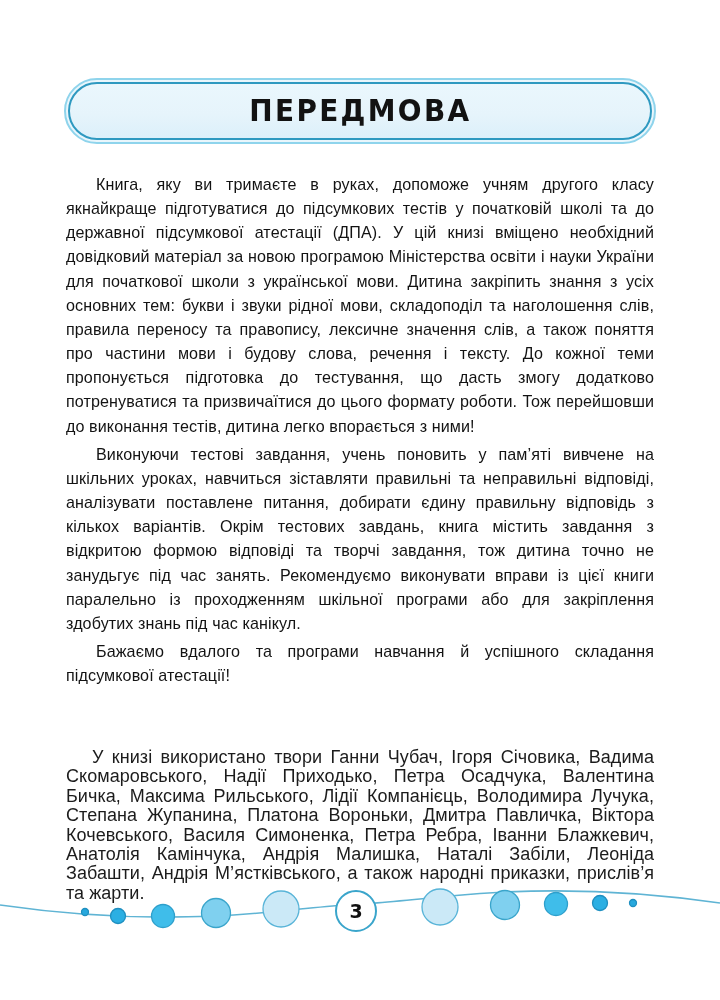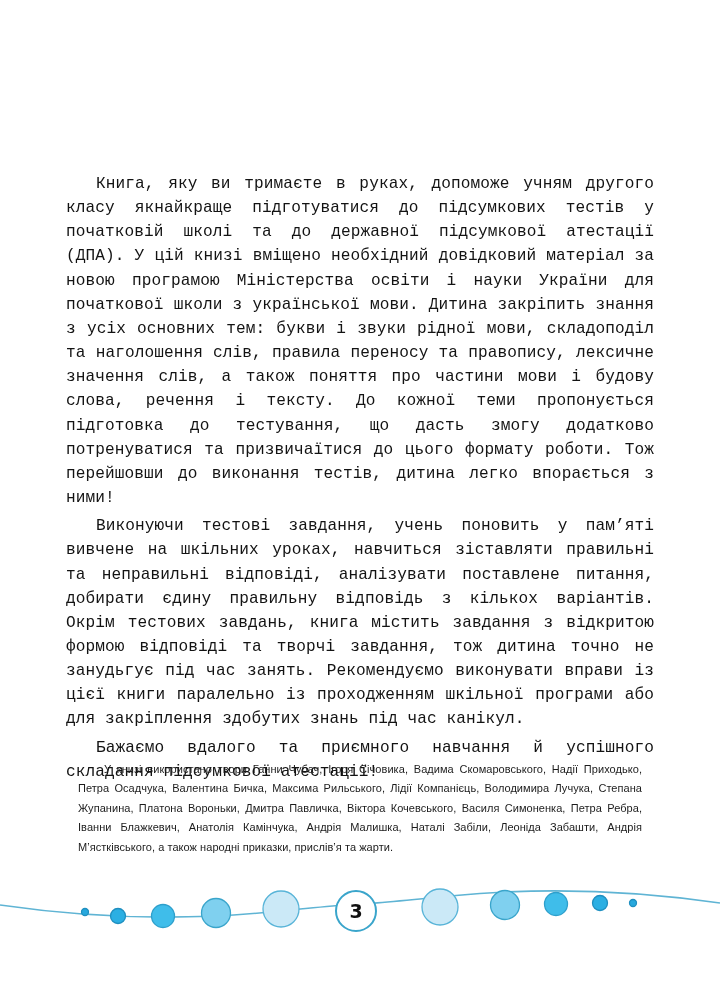--- a/index.html
+++ b/index.html
@@ -67,21 +67,20 @@
     transform: scaleX(0.93);
     white-space: nowrap;
   }
 
   
   .content {
     position: absolute;
     left: 66px;
     top: 172px;
     width: 588px;
-    font-family: Liberation Mono, monospace;
   }
   p.body-par {
     margin: 0;
     text-align: justify;
     text-justify: inter-word;
     text-indent: 30px;
     font-size: 16.1px;
     line-height: 24.15px;
     letter-spacing: 0.1px;
     color: #131313;
@@ -91,25 +90,25 @@
   p.body-par + p.body-par { margin-top: 4px; }
 
   
   .footnote {
     position: absolute;
     left: 66px;
     top: 748px;
     width: 588px;
   }
   p.footnote-par {
-    margin: 12px;
+    margin: 0;
     text-align: justify;
     text-justify: inter-word;
     text-indent: 26px;
-    font-size: 11px;
+    font-size: 18px;
     line-height: 19.4px;
     letter-spacing: 0.05px;
     color: #1c1c1c;
   }
 
   
   .footer-wave {
     position: absolute;
     left: 0;
     top: 862px;
@@ -136,25 +135,31 @@
     font-size: 19px;
     color: #111111;
     letter-spacing: 0;
   }
 </style>
 </head>
 <body style="background: rgb(255, 255, 255);">
 
 <div class="page">
 
+  <div class="title-banner-wrap">
+    <div class="title-banner-outer" style="border-color: rgb(143, 212, 236); background: rgb(233, 246, 252);"></div>
+    <div class="title-banner-inner" style="border-color: rgb(46, 153, 192);">
+      <span class="title-text" style="color: rgb(18, 18, 18);">ПЕРЕДМОВА</span>
+    </div>
+  </div>
 
   <div class="content">
     <p class="body-par">Книга, яку ви тримаєте в руках, допоможе учням другого класу якнайкраще підготуватися до підсумкових тестів у початковій школі та до державної підсумкової атестації (ДПА). У цій книзі вміщено необхідний довідковий матеріал за новою програмою Міністерства освіти і науки України для початкової школи з української мови. Дитина закріпить знання з усіх основних тем: букви і звуки рідної мови, складоподіл та наголошення слів, правила переносу та правопису, лексичне значення слів, а також поняття про частини мови і будову слова, речення і тексту. До кожної теми пропонується підготовка до тестування, що дасть змогу додатково потренуватися та призвичаїтися до цього формату роботи. Тож перейшовши до виконання тестів, дитина легко впорається з ними!</p>
     <p class="body-par">Виконуючи тестові завдання, учень поновить у пам’яті вивчене на шкільних уроках, навчиться зіставляти правильні та неправильні відповіді, аналізувати поставлене питання, добирати єдину правильну відповідь з кількох варіантів. Окрім тестових завдань, книга містить завдання з відкритою формою відповіді та творчі завдання, тож дитина точно не занудьгує під час занять. Рекомендуємо виконувати вправи із цієї книги паралельно із проходженням шкільної програми або для закріплення здобутих знань під час канікул.</p>
-    <p class="body-par">Бажаємо вдалого та приємного навчання й успішного складання підсумкової атестації!</p>
+    <p class="body-par">Бажаємо вдалого та програми навчання й успішного складання підсумкової атестації!</p>
   </div>
 
   <div class="footnote">
     <p class="footnote-par">У книзі використано твори Ганни Чубач, Ігоря Січовика, Вадима Скомаровського, Надії Приходько, Петра Осадчука, Валентина Бичка, Максима Рильського, Лідії Компанієць, Володимира Лучука, Степана Жупанина, Платона Вороньки, Дмитра Павличка, Віктора Кочевського, Василя Симоненка, Петра Ребра, Іванни Блажкевич, Анатолія Камінчука, Андрія Малишка, Наталі Забіли, Леоніда Забашти, Андрія М’ястківського, а також народні приказки, прислів’я та жарти.</p>
   </div>
 
   <div class="footer-wave">
     <svg width="720" height="92" viewBox="0 0 720 92" xmlns="http://www.w3.org/2000/svg" aria-hidden="true">
       <path id="wave-path" d="M 0,43 C 90,56 180,59 270,50 C 330,44 350,42 360,42 C 370,42 390,40 450,34 C 540,25 630,28 720,41" fill="none" stroke="#5fb4d4" stroke-width="1.6"></path>
       <g id="wave-dots">

